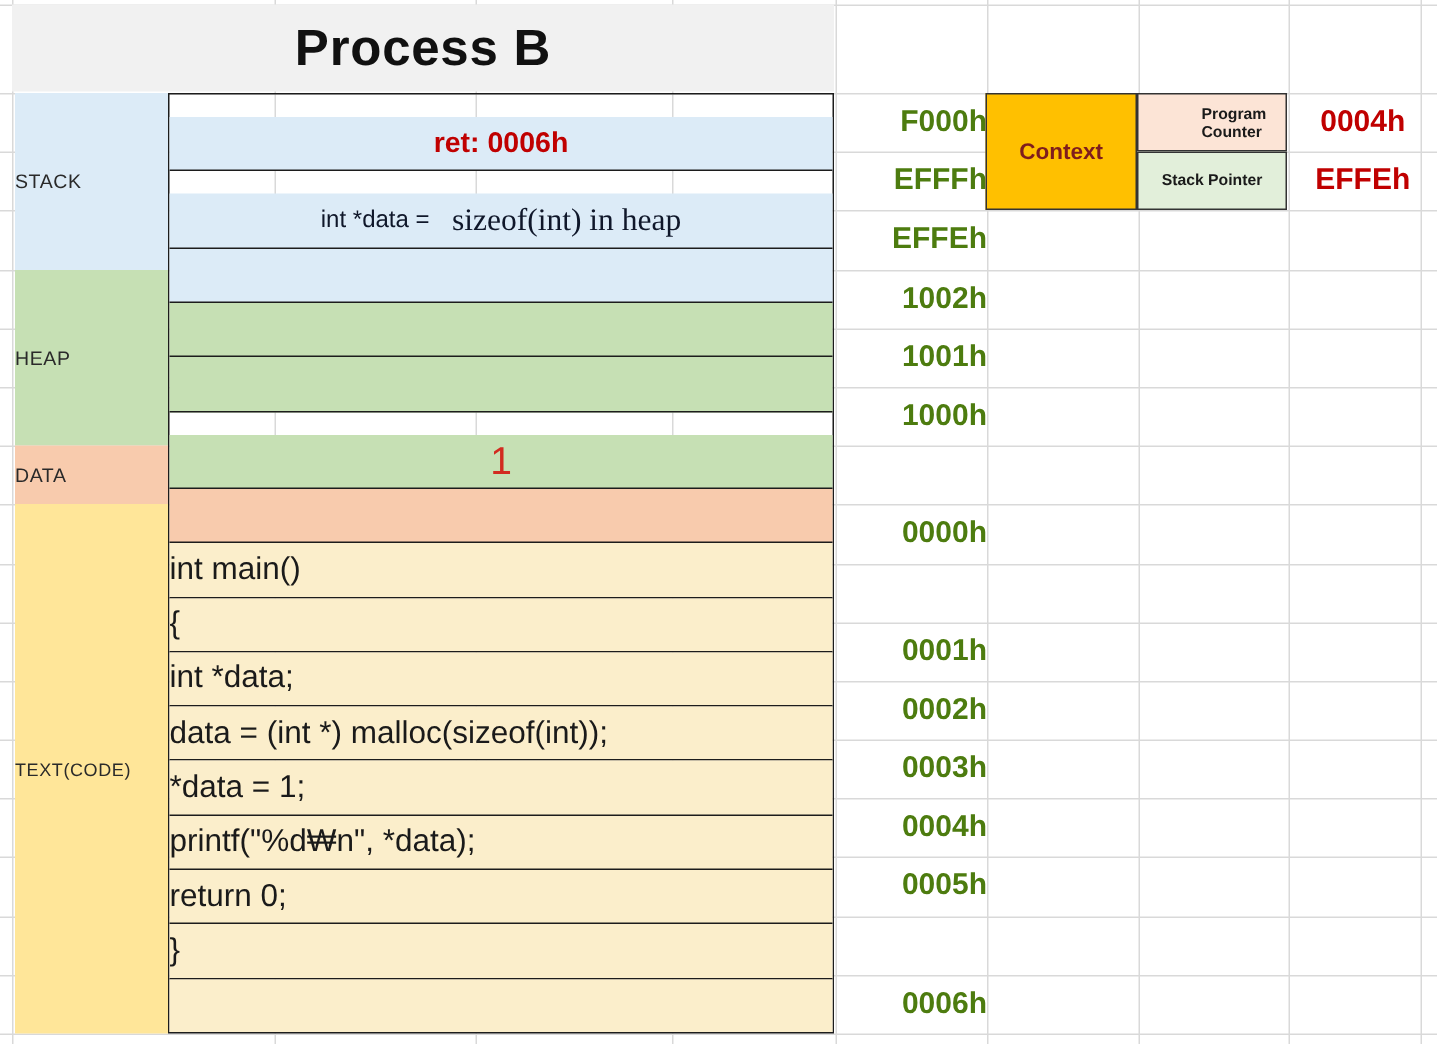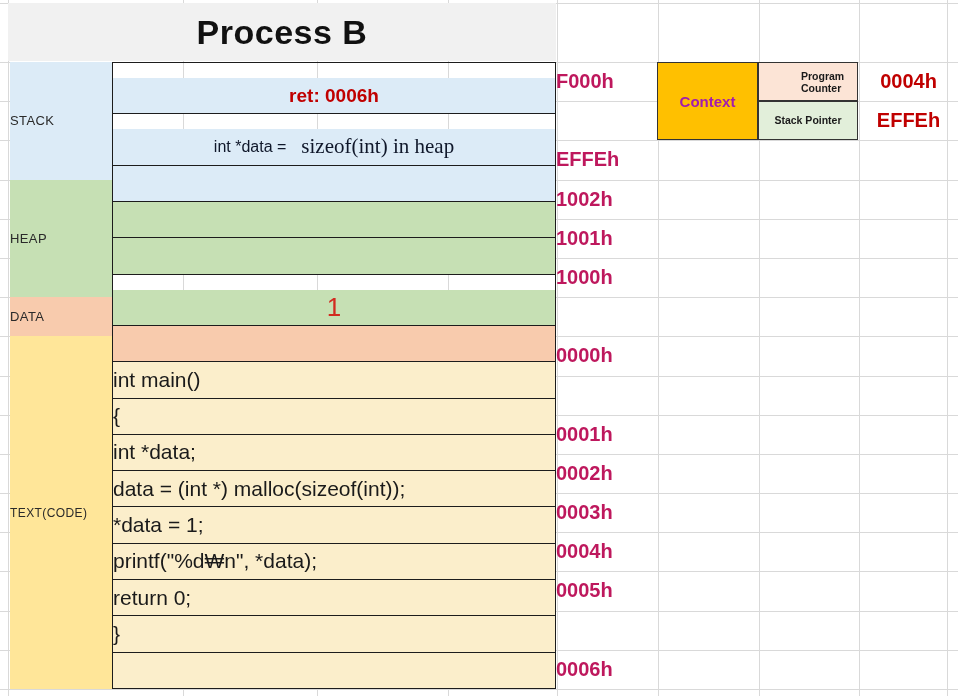--- a/index.html
+++ b/index.html
@@ -58,29 +58,29 @@
   .ret-text{font-size:19px;font-weight:bold;color:#c00000;}
   .ptr-black{font-size:16px;color:#0f172a;}
   .ptr-red{
     font-family:"Liberation Serif","DejaVu Serif",serif;
     font-size:21px;color:#0f172a;margin-left:15px;
   }
   .heap-val{font-size:26px;color:#d22b20;}
   
   .addr{
     position:absolute;left:556px;width:102px;height:39.2px;
-    display:flex;align-items:center;justify-content:flex-start;
-    font-size:20px;font-weight:bold;color:#be185d;
+    display:flex;align-items:center;justify-content:flex-end;
+    font-size:20px;font-weight:bold;color:#4d7c0f;
   }
   
   .ctx{
     position:absolute;left:657px;top:62px;width:101px;height:78.4px;
     background:#ffc000;border:1.5px solid #333;box-sizing:border-box;
     display:flex;align-items:center;justify-content:center;
-    font-size:15px;font-weight:bold;color:#a21caf;
+    font-size:15px;font-weight:bold;color:#7f1d1d;
   }
   .reg{
     position:absolute;left:758px;width:100px;height:39.2px;
     border:1.5px solid #333;box-sizing:border-box;
     display:flex;align-items:center;justify-content:center;
     font-size:10.5px;font-weight:bold;color:#1a1a1a;
   }
   .reg.pc{top:62px;background:#fce4d6;padding-left:42px;}
   .reg.sp{top:100.9px;background:#e2efda;}
   .regval{
@@ -191,20 +191,23 @@
       <span>}</span>
     </div>
     <div class="mrow s-code">
       <span></span>
     </div>
   </div>
 
   <div class="addr" style="top:62px">
       <span>F000h</span>
     </div>
+  <div class="addr" style="top:101.2px">
+      <span>EFFFh</span>
+    </div>
   <div class="addr" style="top:140.4px">
       <span>EFFEh</span>
     </div>
   <div class="addr" style="top:179.6px">
       <span>1002h</span>
     </div>
   <div class="addr" style="top:218.8px">
       <span>1001h</span>
     </div>
   <div class="addr" style="top:258px">

